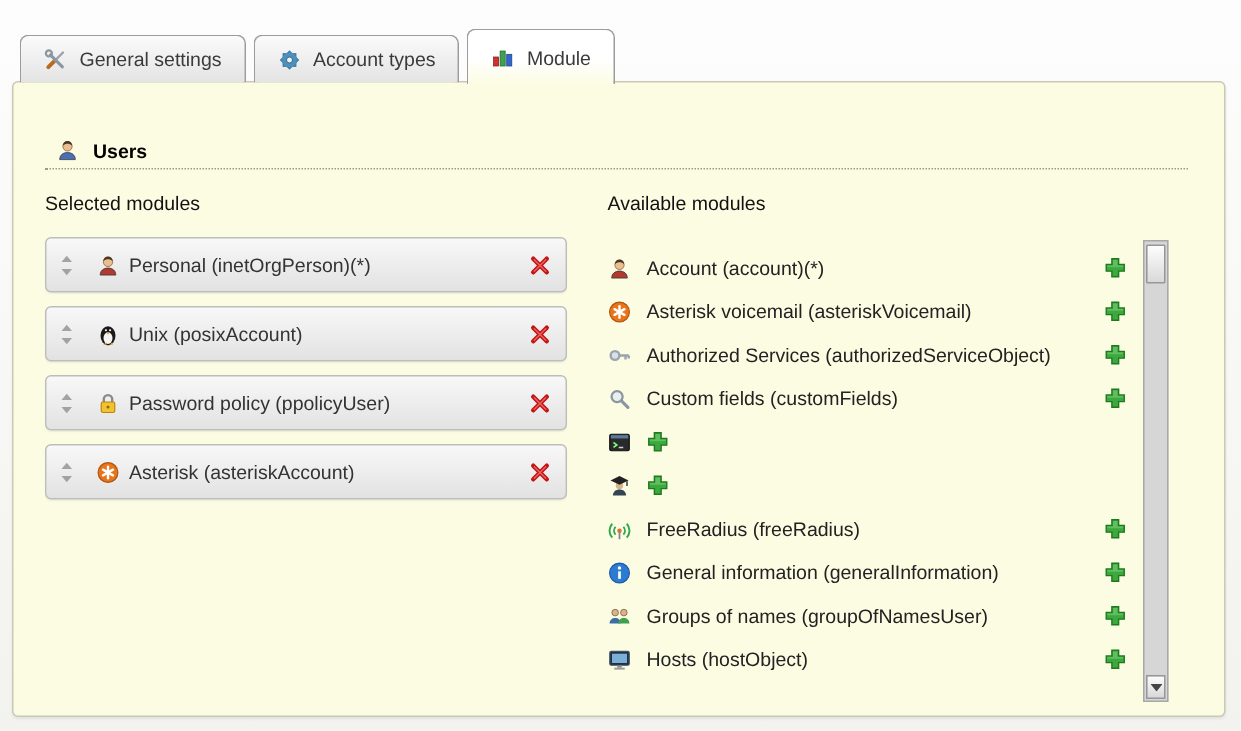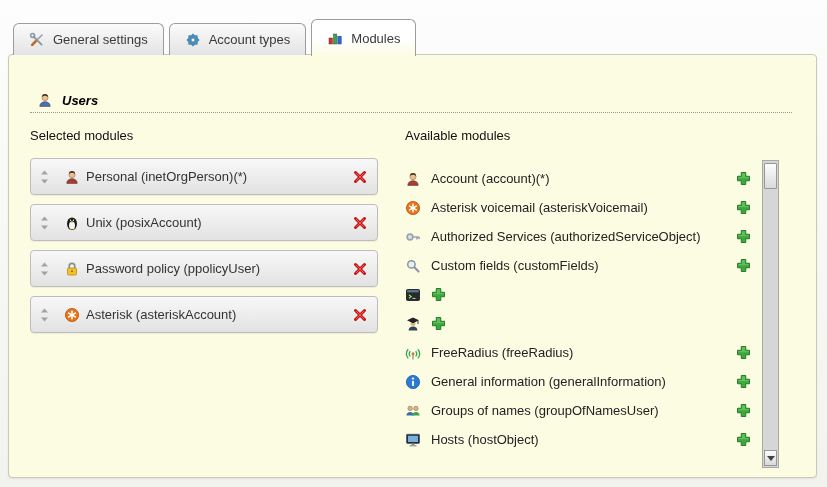--- a/index.html
+++ b/index.html
@@ -23,21 +23,21 @@
     border:1px solid #9C9C9C; border-bottom:none; border-radius:6px 6px 0 0;
     color:#3A3A3A; cursor:pointer; white-space:nowrap;
   }
   .tab.active {
     height:37px; margin-bottom:-1px; z-index:6; position:relative;
     background:linear-gradient(#FFFFFF 55%, #FDFDF0 80%, #FCFCE3 100%);
   }
   .ticon, .micon { display:inline-flex; width:16px; height:16px; align-items:center; justify-content:center; flex:0 0 16px; }
   .users {
     position:absolute; left:37px; top:92px; display:flex; align-items:center; gap:9px;
-    font-weight:bold; color:#000; z-index:2;font-style:italic;
+    font-weight:bold; color:#000; z-index:2;
   }
   .sep { position:absolute; left:30px; top:112px; width:762px; border-bottom:1px dotted #9A9A8A; z-index:2; }
   .col-heading { position:absolute; top:128px; color:#111; z-index:2; }
   .lh { left:30px; }
   .rh { left:405px; }
   .selected-list { position:absolute; left:30px; top:158px; width:348px; z-index:2; }
   .sel-item {
     box-sizing:border-box; height:37px; margin-bottom:9px;
     background:linear-gradient(#F8F8F8,#E2E2E2);
     border:1px solid #BDBDBD; border-radius:4px;
@@ -94,21 +94,21 @@
         <span>Account types</span>
       </div>
       <div class="tab active">
         <span class="ticon">
           <svg width="16" height="16" viewBox="0 0 16 16">
             <rect x="2" y="8" width="3.4" height="6" fill="#CC3333" stroke="#8A1F1F" stroke-width="0.5"></rect>
             <rect x="6.4" y="4" width="3.4" height="10" fill="#3FA04F" stroke="#1F6A2C" stroke-width="0.5"></rect>
             <rect x="10.8" y="6.2" width="3.4" height="7.8" fill="#3366CC" stroke="#1F3F8A" stroke-width="0.5"></rect>
           </svg>
         </span>
-        <span>Modules</span>
+        <span>Module</span>
       </div>
     </div>
   <div class="panel"></div>
 
   <div class="users">
     <span class="micon">
         <svg width="16" height="16" viewBox="0 0 16 16">
           <path d="M2.8 14.4c0-3.1 2.3-4.7 5.2-4.7s5.2 1.6 5.2 4.7z" fill="#4A6FB5" stroke="#333" stroke-width="0.5"></path>
           <circle cx="8" cy="5.6" r="3.1" fill="#E9BE90" stroke="#8A5A30" stroke-width="0.5"></circle>
           <path d="M4.9 5.1a3.1 3.1 0 0 1 6.2 0c-1-.9-2-1.3-3.1-1.3s-2.1.4-3.1 1.3z" fill="#4A3520"></path>

